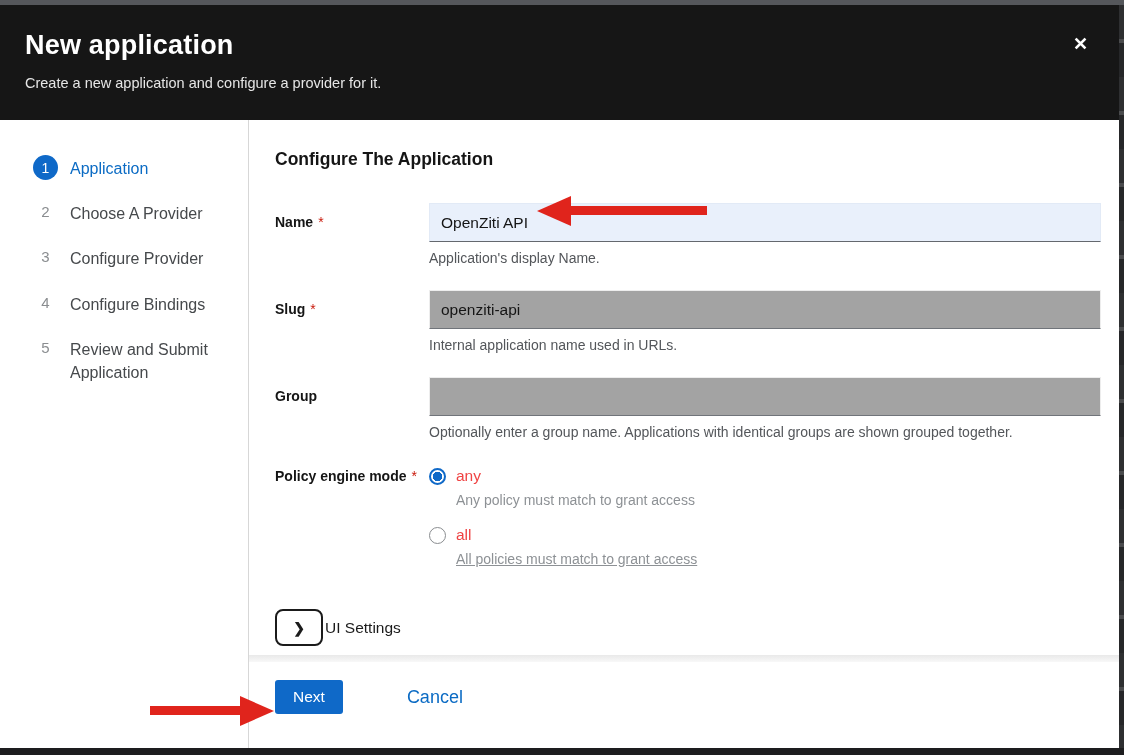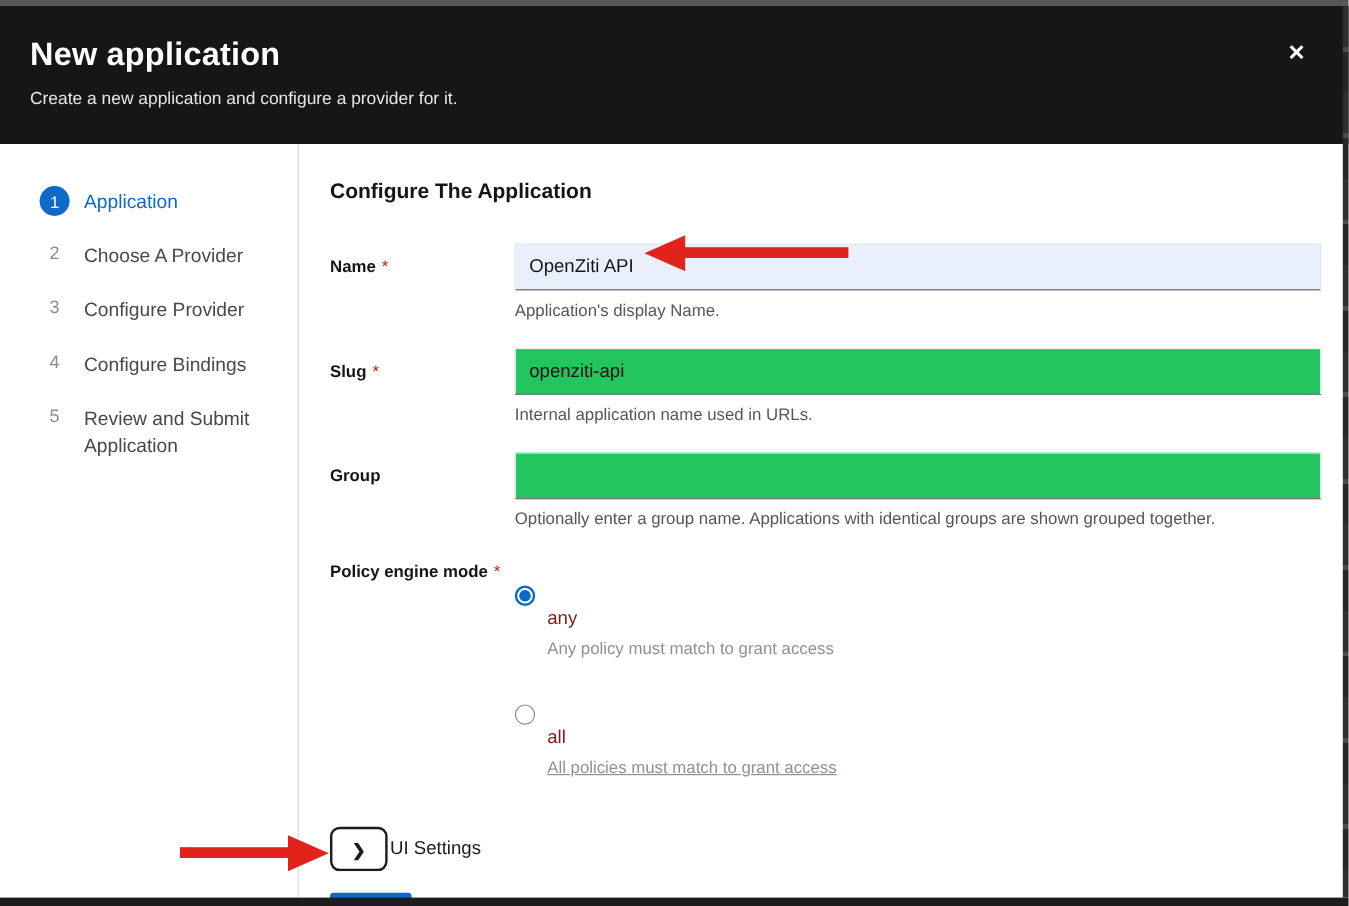--- a/index.html
+++ b/index.html
@@ -34,30 +34,30 @@
   .content { flex:1; display:flex; flex-direction:column; min-width:0; }
   .main { flex:1; padding:29px 23px 0 26px; }
   .section-heading { font-size:17.5px; font-weight:700; color:#151515; margin-bottom:33px; }
 
   .f-row { display:flex; margin-bottom:24px;justify-content:center; }
   .f-label { width:154px; flex:0 0 154px; padding-top:11px; font-size:14px; font-weight:700; color:#151515; }
   .req { color:#c9190b; margin-left:5px; font-weight:400; }
   .f-field { flex:1; min-width:0; }
   .text-input { width:100%; height:39px; padding:0 11px; font-size:15.5px; color:#151515;
     font-family:"Liberation Sans","DejaVu Sans",sans-serif;
-    background:#22c55e; border:1px solid #ededed; border-bottom:1px solid #70747a; border-radius:0; outline:none; }
+    background:#a3a3a3; border:1px solid #ededed; border-bottom:1px solid #70747a; border-radius:0; outline:none; }
   .text-input.autofill { background:#e9f0fb; border-color:#e2eaf6; border-bottom-color:#64686e; }
   .helper { margin-top:8px; font-size:14px; color:#53565a; }
 
   .radio-option { display:flex; align-items:center; padding-top:3px; }
   input[type="radio"] { appearance:none; -webkit-appearance:none; width:17px; height:17px; margin:0;
     border-radius:50%; border:1px solid #8a8d90; background:#fff; cursor:pointer; flex:0 0 17px; }
   input[type="radio"]:checked { border:2px solid #0f69c8;
     background:radial-gradient(circle,#0f69c8 0 4.5px,#ffffff 5px); }
-  .radio-label { margin-left:10px; font-size:15.5px; color:#7f1d1d; cursor:pointer;margin-top:40px; }
+  .radio-label { margin-left:10px; font-size:15.5px; color:#ef4444; cursor:pointer; }
   .radio-helper { margin:7px 0 15px 27px; font-size:14px; color:#8d9195; }
 
   .expander { display:flex; align-items:center; margin-top:42px; }
   .expander-btn { width:48px; height:37px; background:#fff; border:2px solid #1b1b1b; border-radius:8px;
     display:flex; align-items:center; justify-content:center; cursor:pointer;
     font-size:14px; font-weight:700; color:#1b1b1b; }
   .expander-label { margin-left:2px; font-size:15.5px; color:#1b1b1b; }
 
   .scroll-shadow { height:7px; background:linear-gradient(#e9e9e9,#f8f8f8); }
   .footer { height:86px; padding:18px 0 0 26px; display:flex; align-items:flex-start; background:#fff; }

